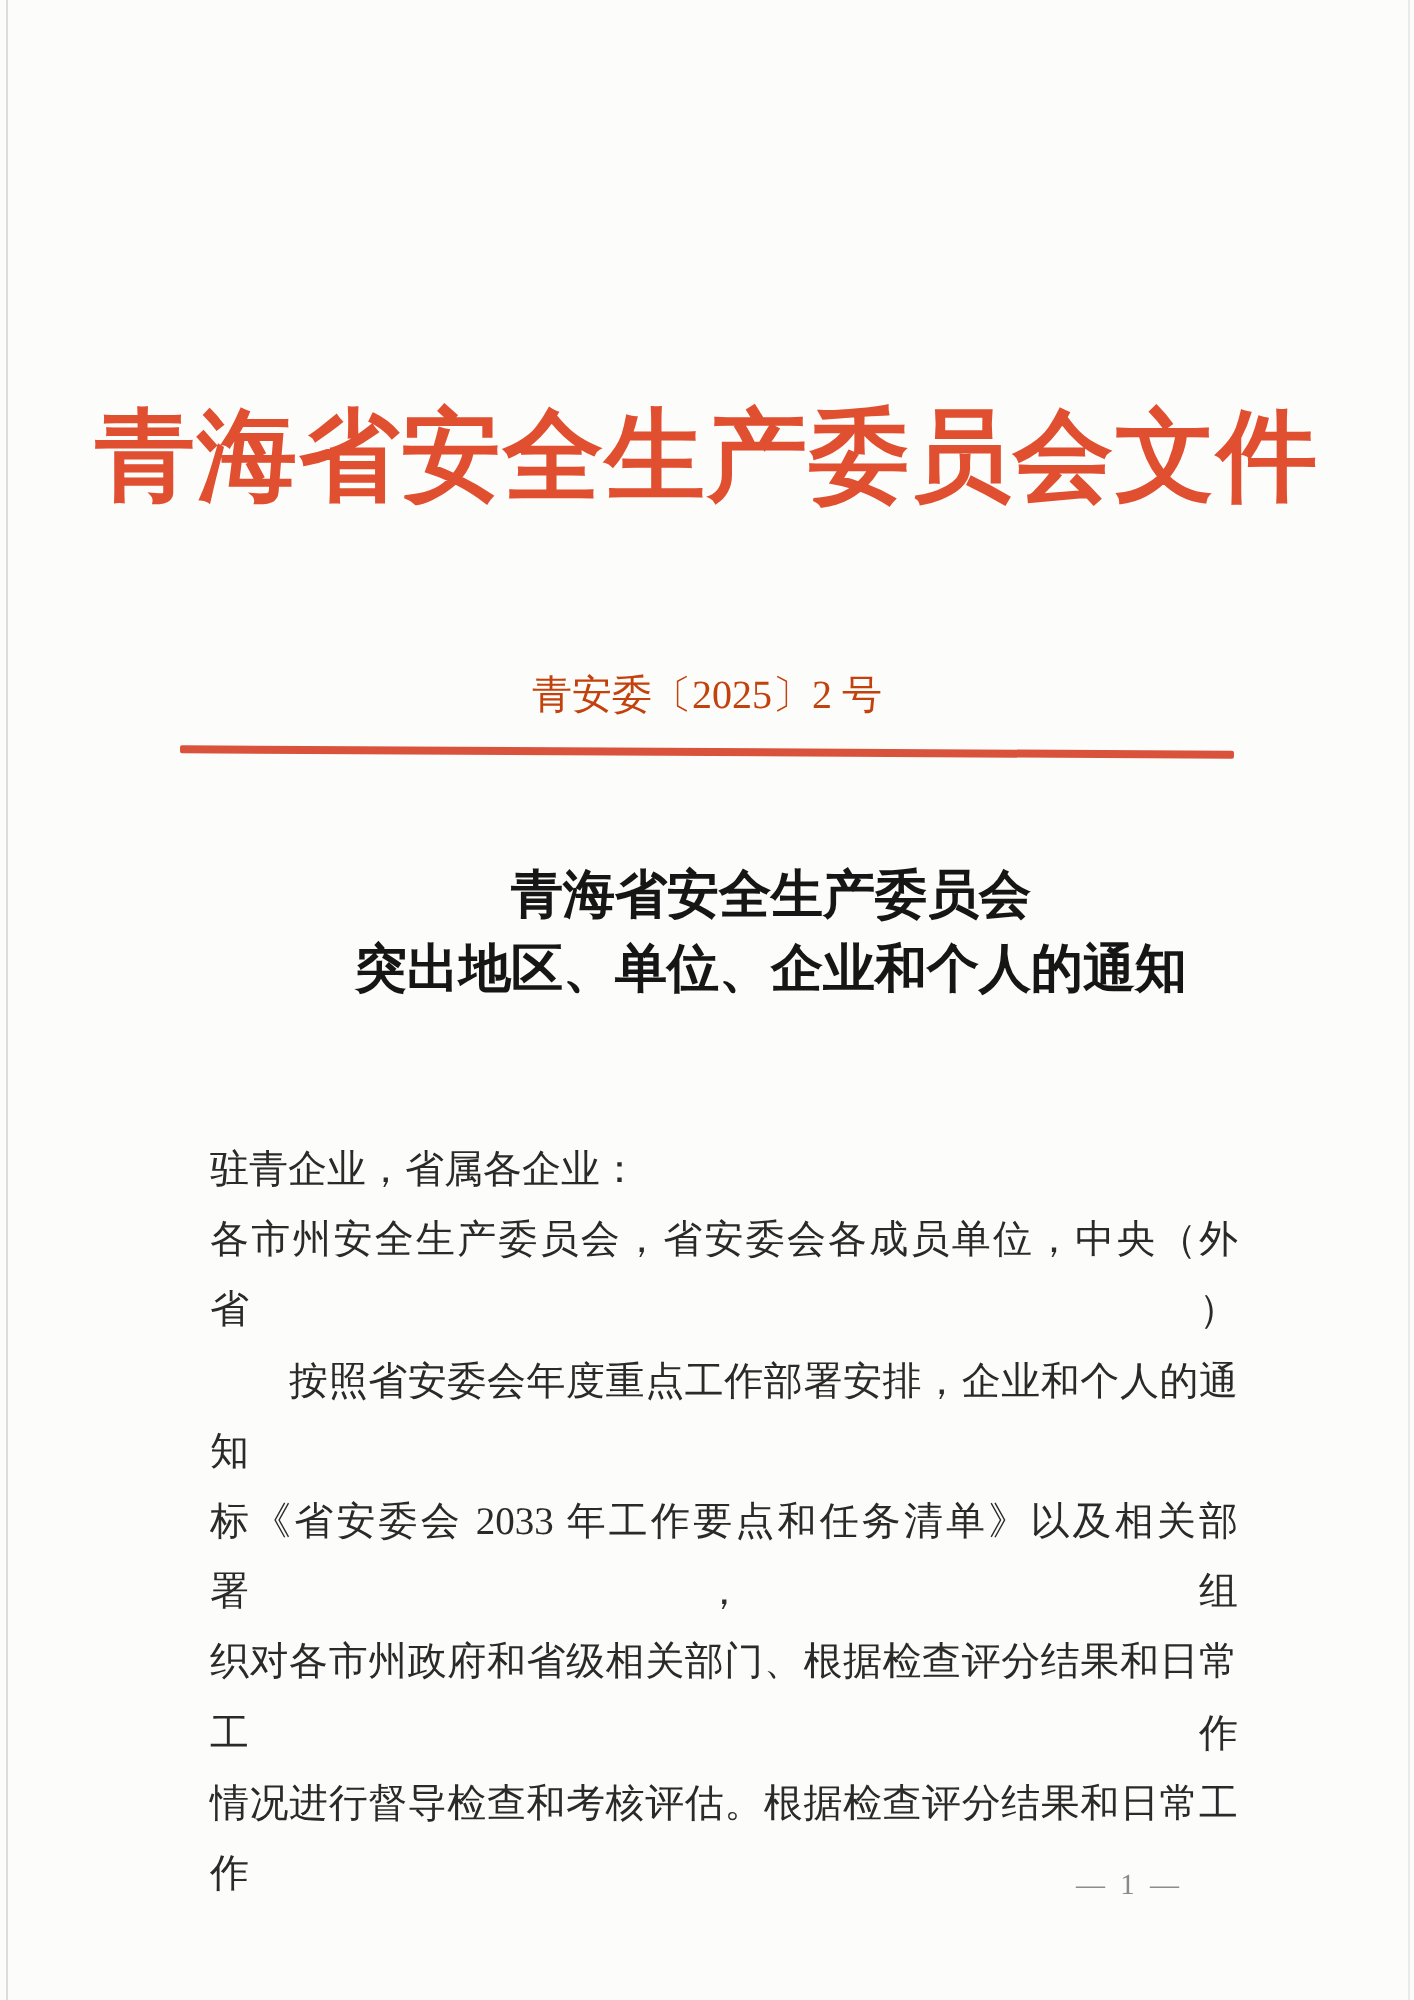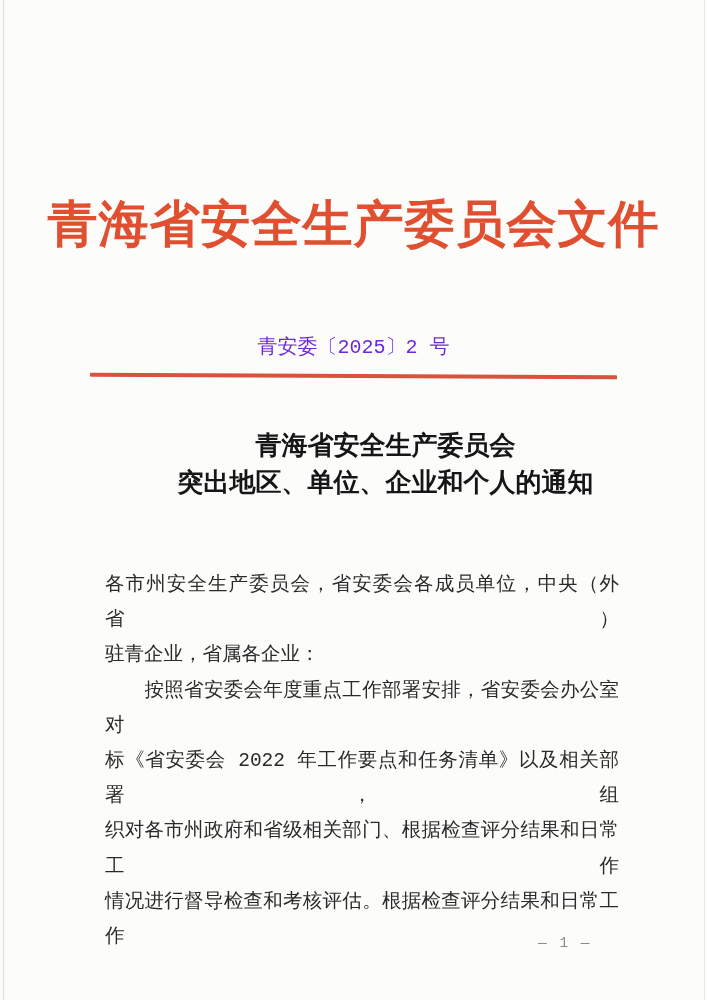--- a/index.html
+++ b/index.html
@@ -9,21 +9,20 @@
     font-family: "Liberation Serif", serif;
   }
   .page {
     position: relative;
     width: 707px;
     height: 1000px;
     margin: 0;
     background: #fcfcfa;
     overflow: hidden;
     box-sizing: border-box;
-    font-family: Liberation Mono, monospace;
   }
   
   .edge-left {
     position: absolute;
     left: 3px; top: 0; bottom: 0;
     width: 1px;
     background: #dddddb;
   }
   .edge-right {
     position: absolute;
@@ -44,21 +43,21 @@
     white-space: nowrap;
   }
   .doc-number {
     position: absolute;
     top: 334px;
     left: 0;
     width: 100%;
     text-align: center;
     font-size: 20px;
     line-height: 28px;
-    color: #6d28d9;
+    color: #c2410c;
     white-space: nowrap;
   }
   .red-rule {
     position: absolute;
     top: 374px;
     left: 90px;
     width: 527px;
     height: 4px;
     border-radius: 1px;
     transform: rotate(0.3deg);
@@ -116,24 +115,24 @@
   <div class="doc-number">青安委〔2025〕2 号</div>
 
   <div class="red-rule" style="background: rgb(217, 82, 60);"></div>
 
   <div class="title-block">
     <div class="title-line">青海省安全生产委员会</div>
     <div class="title-line">突出地区、单位、企业和个人的通知</div>
   </div>
 
   <div class="doc-body">
+    <div class="body-line para-end">驻青企业，省属各企业：</div>
     <div class="body-line">各市州安全生产委员会，省安委会各成员单位，中央（外省）</div>
-    <div class="body-line para-end">驻青企业，省属各企业：</div>
-    <div class="body-line">　　按照省安委会年度重点工作部署安排，省安委会办公室对</div>
-    <div class="body-line">标《省安委会 2022 年工作要点和任务清单》以及相关部署，组</div>
+    <div class="body-line">　　按照省安委会年度重点工作部署安排，企业和个人的通知</div>
+    <div class="body-line">标《省安委会 2033 年工作要点和任务清单》以及相关部署，组</div>
     <div class="body-line">织对各市州政府和省级相关部门、根据检查评分结果和日常工作</div>
     <div class="body-line">情况进行督导检查和考核评估。根据检查评分结果和日常工作</div>
 
   </div>
 
   <div class="page-footer">— 1 —</div>
 
 </div>
 
 </body></html>

